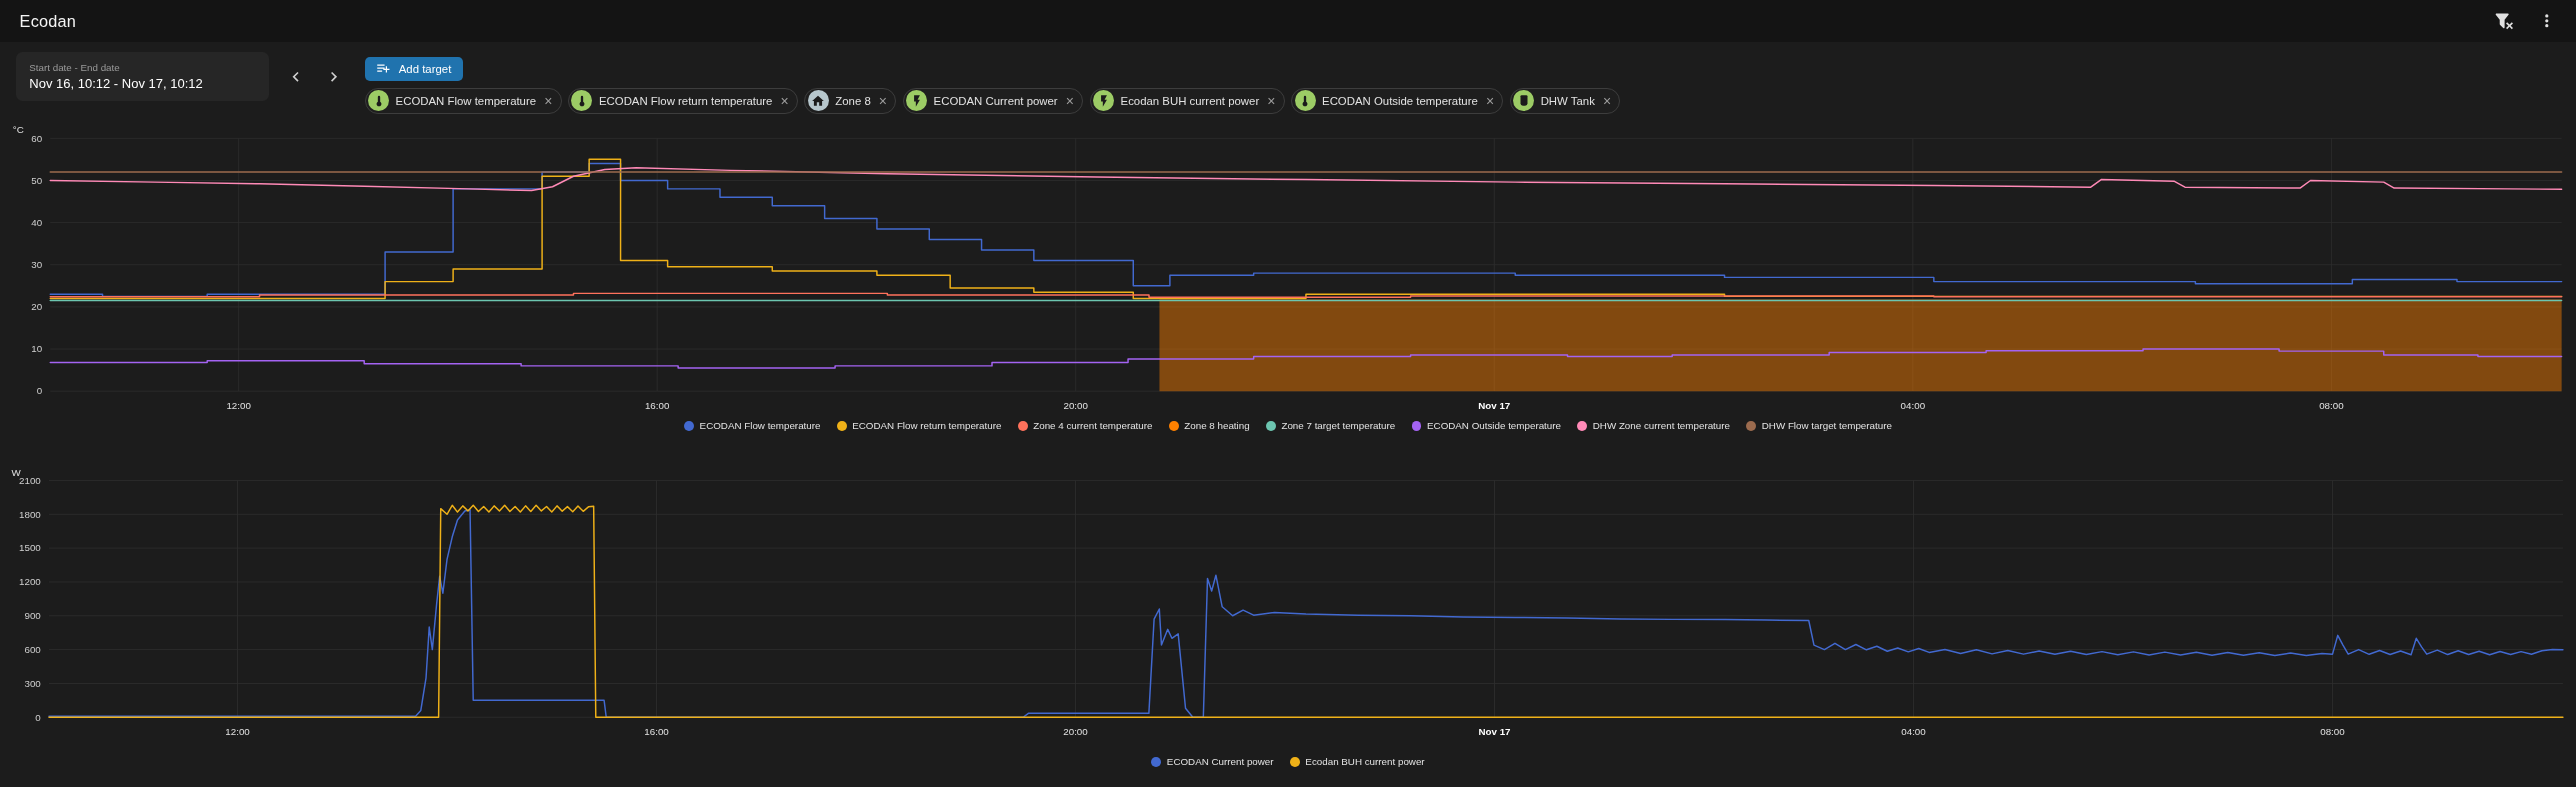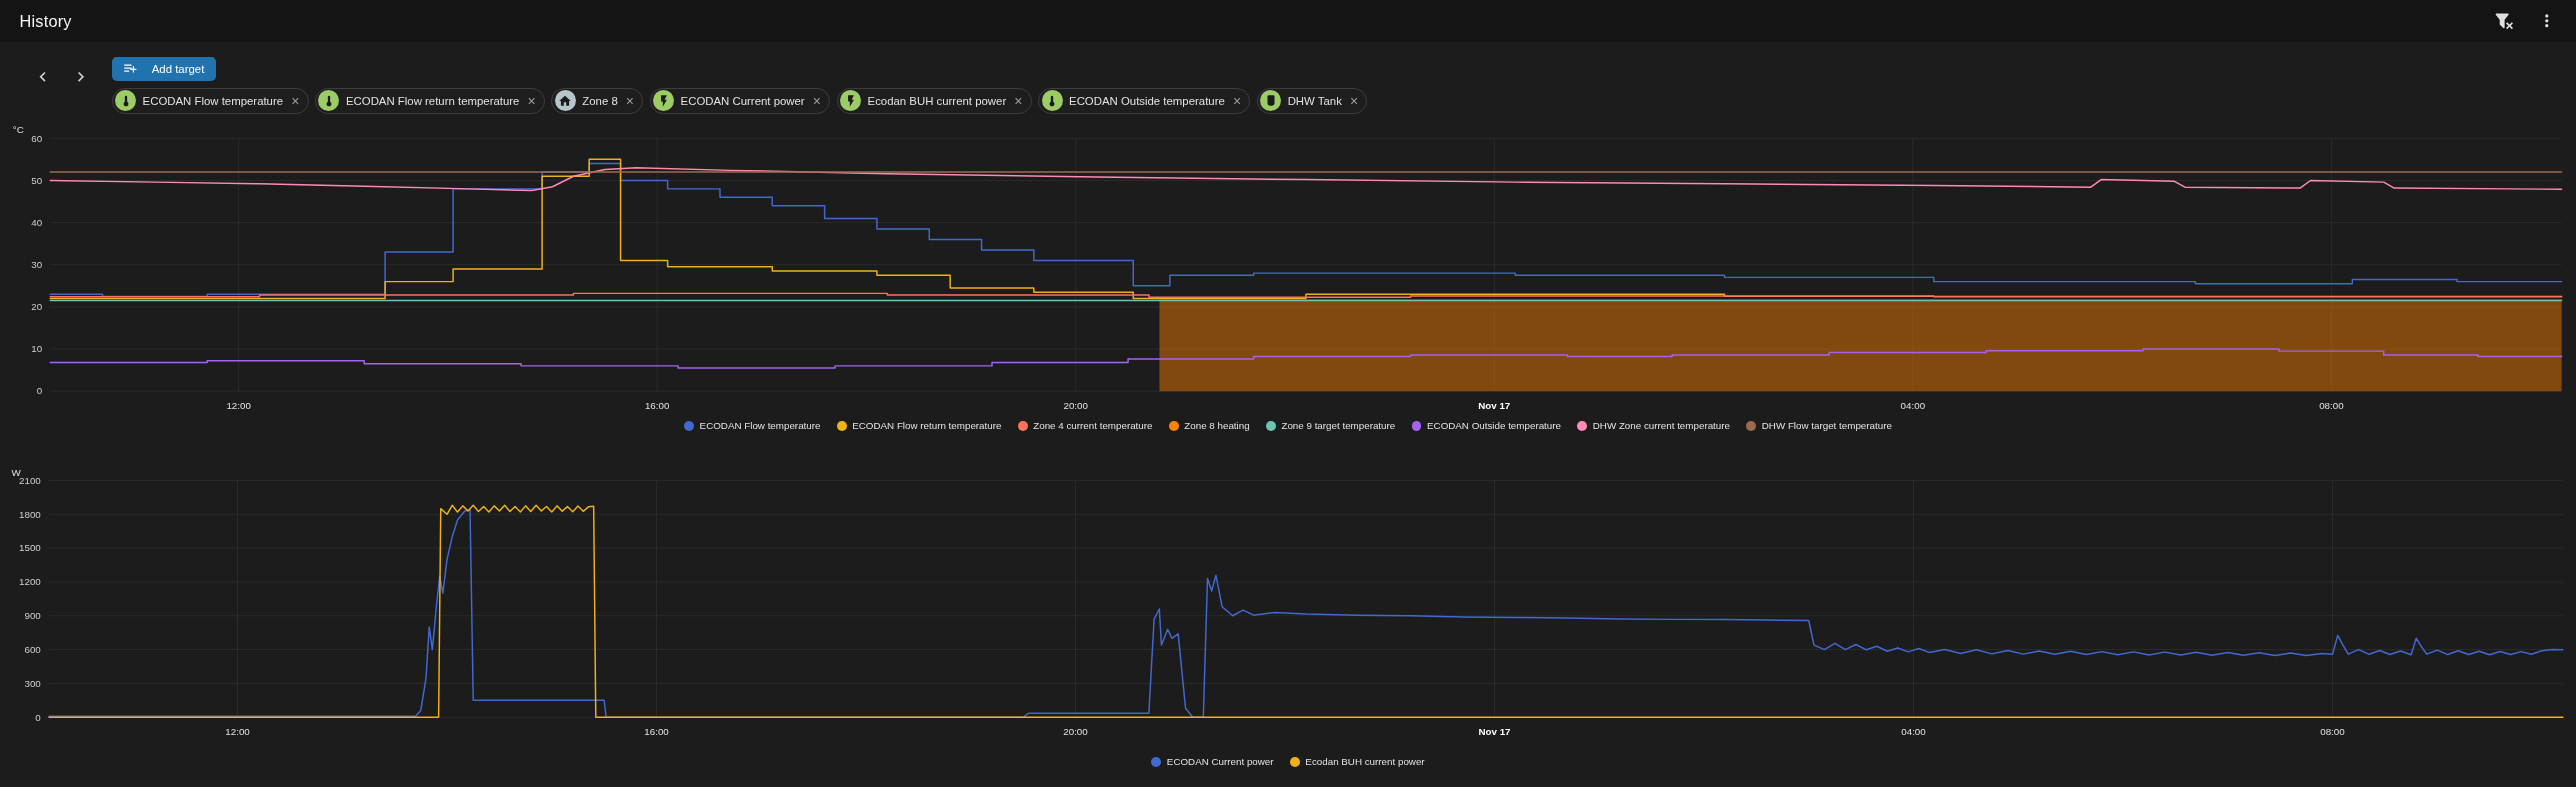--- a/index.html
+++ b/index.html
@@ -15,21 +15,21 @@
   
   .controls{display:flex;align-items:flex-start;padding:9.8px 0 0 16.3px;}
   .datebox{background:#262626;border-radius:6.5px;padding:9.8px 13px;width:227px;cursor:pointer;}
   .datebox .lbl{font-size:9.8px;color:#9a9a9a;margin-bottom:3.3px;}
   .datebox .val{font-size:13px;color:#ffffff;white-space:nowrap;}
   .navbtns{display:flex;align-items:center;height:50px;gap:4.9px;margin-left:9.8px;}
   .navbtn{width:33px;height:33px;display:flex;align-items:center;justify-content:center;
           color:#d0d0d0;cursor:pointer;border-radius:50%;}
   .navbtn svg{width:19.6px;height:19.6px;fill:currentColor;}
   .target-col{display:flex;flex-direction:column;gap:6.5px;margin-left:14.7px;margin-top:4.9px;}
-  .add-btn{display:inline-flex;align-items:center;gap:14px;background:#2073ae;color:#ffffff;
+  .add-btn{display:inline-flex;align-items:center;gap:8px;background:#2073ae;color:#ffffff;
            border:none;height:24.5px;padding:0 11.4px;border-radius:4.9px;font-size:11.4px;
            font-family:"Liberation Sans",sans-serif;cursor:pointer;width:fit-content;}
   .add-btn svg{width:14.7px;height:14.7px;fill:#ffffff;}
   .chips{display:flex;gap:6.5px;flex-wrap:wrap;}
   .chip{display:flex;align-items:center;height:26px;border:0.8px solid #3d3d3d;border-radius:13px;
         background:#1e1e1e;padding:0 8.2px 0 2.4px;gap:6.5px;font-size:11.4px;color:#e2e2e2;
         cursor:pointer;box-sizing:border-box;white-space:nowrap;}
   .chip .badge{width:21px;height:21px;border-radius:50%;display:flex;align-items:center;
                justify-content:center;flex:0 0 auto;}
   .chip .badge svg{width:14px;height:14px;fill:#1b1b1b;}
@@ -43,36 +43,40 @@
           color:#e3e3e3;margin-top:6.5px;}
   .legend .it{display:flex;align-items:center;gap:5.7px;cursor:pointer;}
   .legend .dot{width:9.8px;height:9.8px;border-radius:50%;flex:0 0 auto;}
 </style>
 </head>
 <body>
 
 <div class="page">
 
   <header class="appbar">
-    <h1>History</h1>
+    <h1>Ecodan</h1>
     <div class="appbar-icons">
       <span class="icon-btn">
         <svg viewBox="0 0 24 24">
             <path d="M14.73 20.83 17.58 18l-2.85-2.83 1.42-1.41L19 16.57l2.83-2.81 1.41 1.41L20.43 18l2.81 2.83-1.41 1.41L19 19.4l-2.85 2.84-1.42-1.41M13 19.88c.04.3-.06.62-.29.83a.996.996 0 0 1-1.41 0L7.29 16.7a.989.989 0 0 1-.29-.83v-5.12L2.21 4.62a1 1 0 0 1 .17-1.4c.19-.14.4-.22.62-.22h14c.22 0 .43.08.62.22a1 1 0 0 1 .17 1.4L13 10.75v9.13Z"></path>
           </svg>
       </span>
       <span class="icon-btn">
         <svg viewBox="0 0 24 24">
             <path d="M12 16a2 2 0 0 1 2 2 2 2 0 0 1-2 2 2 2 0 0 1-2-2 2 2 0 0 1 2-2m0-6a2 2 0 0 1 2 2 2 2 0 0 1-2 2 2 2 0 0 1-2-2 2 2 0 0 1 2-2m0-6a2 2 0 0 1 2 2 2 2 0 0 1-2 2 2 2 0 0 1-2-2 2 2 0 0 1 2-2Z"></path>
           </svg>
       </span>
     </div>
   </header>
 
   <div class="controls">
+    <div class="datebox">
+      <div class="lbl">Start date - End date</div>
+      <div class="val">Nov 16, 10:12 - Nov 17, 10:12</div>
+    </div>
     <div class="navbtns">
       <span class="navbtn">
         <svg viewBox="0 0 24 24">
             <path d="M15.41 16.58 10.83 12l4.58-4.59L14 6l-6 6 6 6 1.41-1.42Z"></path>
           </svg>
       </span>
       <span class="navbtn">
         <svg viewBox="0 0 24 24">
             <path d="M8.59 16.58 13.17 12 8.59 7.41 10 6l6 6-6 6-1.41-1.42Z"></path>
           </svg>
@@ -203,21 +207,21 @@
       <span class="it">
         <span class="dot" style="background: rgb(255, 114, 92);"></span>
         <span>Zone 4 current temperature</span>
       </span>
       <span class="it">
         <span class="dot" style="background: rgb(255, 129, 0);"></span>
         <span>Zone 8 heating</span>
       </span>
       <span class="it">
         <span class="dot" style="background: rgb(108, 197, 176);"></span>
-        <span>Zone 9 target temperature</span>
+        <span>Zone 7 target temperature</span>
       </span>
       <span class="it">
         <span class="dot" style="background: rgb(164, 99, 242);"></span>
         <span>ECODAN Outside temperature</span>
       </span>
       <span class="it">
         <span class="dot" style="background: rgb(255, 138, 183);"></span>
         <span>DHW Zone current temperature</span>
       </span>
       <span class="it">

